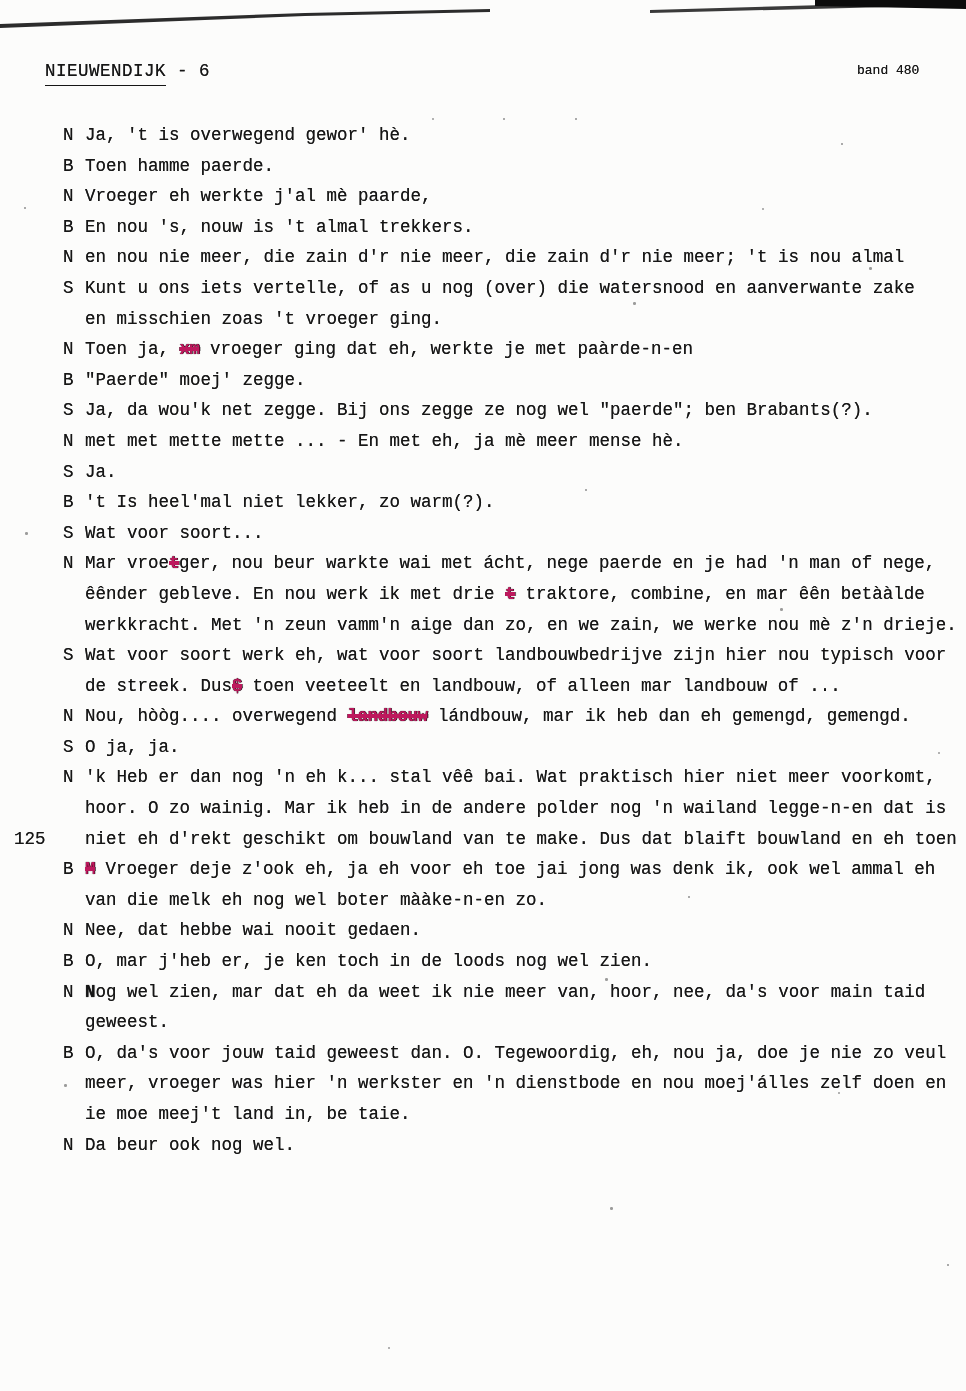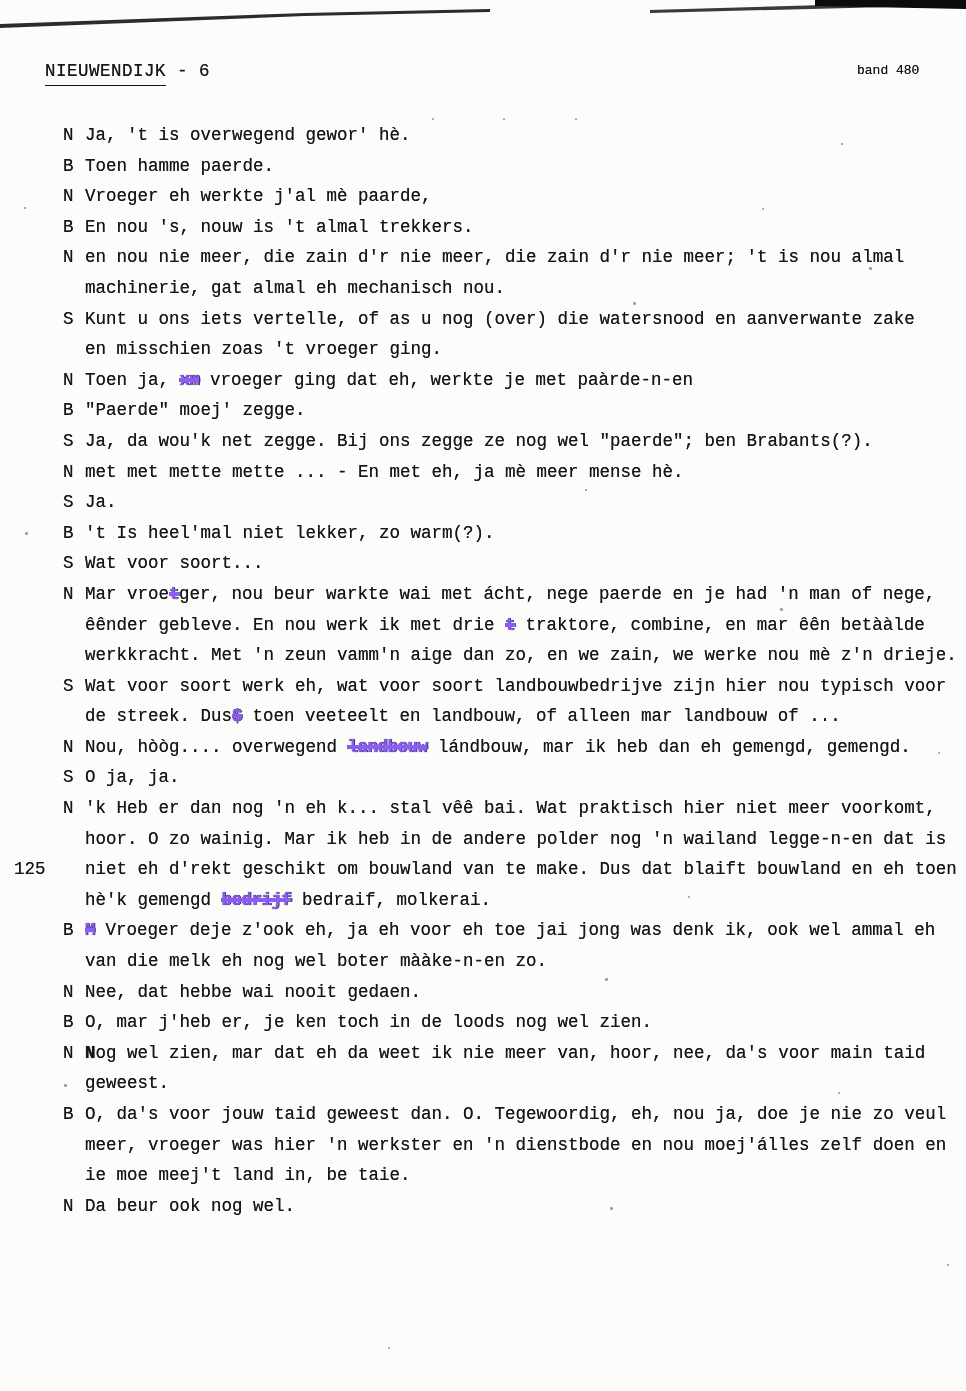--- a/index.html
+++ b/index.html
@@ -29,21 +29,21 @@
     position:absolute;left:63px;top:120px;width:903px;
     font-size:17.5px;
     text-shadow:0 0 .5px rgba(0,0,0,.72);
   }
   .line{position:relative;height:30.6px;line-height:30.6px;white-space:pre;}
   .speaker{display:inline-block;width:22px;}
   .margin-num{position:absolute;left:-49px;top:0;}
   .seg-n{}
   .seg-u{text-underline-offset:4px;text-decoration-thickness:1.5px;}
   .seg-x{
-    font-weight:bold;color:#8b5cf6;
+    font-weight:bold;color:#be185d;
     text-decoration:line-through;text-decoration-thickness:4px;
     text-shadow:0 0 1px #000, .5px 0 0 #000;
     letter-spacing:-.5px;
   }
   .seg-b{font-weight:bold;text-shadow:0 0 1px #000;}
   
   .speck{position:absolute;background:#4a4a4a;border-radius:50%;opacity:.55;}
 </style>
 </head>
 <body>
@@ -58,41 +58,39 @@
 
   <div class="header-left"><span class="u">NIEUWENDIJK</span><span> - 6</span></div>
   <div class="header-right">band 480</div>
 
   <div id="lines">
       <div class="line"><span class="speaker">N</span><span class="seg-n">Ja, 't is overwegend gewor' hè.</span></div>
       <div class="line"><span class="speaker">B</span><span class="seg-n">Toen hamme paerde.</span></div>
       <div class="line"><span class="speaker">N</span><span class="seg-n">Vroeger eh werkte j'al mè paarde,</span></div>
       <div class="line"><span class="speaker">B</span><span class="seg-n">En nou 's, nouw is 't almal trekkers.</span></div>
       <div class="line"><span class="speaker">N</span><span class="seg-n">en nou nie meer, die zain d'r nie meer, die zain d'r nie meer; 't is nou almal</span></div>
-      <div class="line"><span class="speaker"></span><span class="seg-n">machinerie, gat almal eh mechanisch nou.</span></div>
       <div class="line"><span class="speaker">S</span><span class="seg-n">Kunt u ons iets vertelle, of as u nog (over) die watersnood en aanverwante zake</span></div>
       <div class="line"><span class="speaker"></span><span class="seg-n">en misschien zoas 't vroeger ging.</span></div>
       <div class="line"><span class="speaker">N</span><span class="seg-n">Toen ja, </span><span class="seg-x">xm</span><span class="seg-n"> vroeger ging dat eh, werkte je met paàrde-n-en</span></div>
       <div class="line"><span class="speaker">B</span><span class="seg-n">"Paerde" moej' zegge.</span></div>
       <div class="line"><span class="speaker">S</span><span class="seg-n">Ja, da wou'k net zegge. Bij ons zegge ze nog wel "paerde"; </span><span class="seg-u">ben Brabants</span><span class="seg-n">(?).</span></div>
       <div class="line"><span class="speaker">N</span><span class="seg-n">met met mette mette ... - En met eh, ja mè meer mense hè.</span></div>
       <div class="line"><span class="speaker">S</span><span class="seg-n">Ja.</span></div>
       <div class="line"><span class="speaker">B</span><span class="seg-n">'t Is heel'mal niet </span><span class="seg-u">lekker, zo warm</span><span class="seg-n">(?).</span></div>
       <div class="line"><span class="speaker">S</span><span class="seg-n">Wat voor soort...</span></div>
       <div class="line"><span class="speaker">N</span><span class="seg-n">Mar vroe</span><span class="seg-x">t</span><span class="seg-n">ger, nou beur warkte wai met ácht, nege paerde en je had 'n man of nege,</span></div>
       <div class="line"><span class="speaker"></span><span class="seg-n">êênder gebleve. En nou werk ik met drie </span><span class="seg-x">t</span><span class="seg-n"> traktore, combine, en mar êên betààlde</span></div>
       <div class="line"><span class="speaker"></span><span class="seg-n">werkkracht. Met 'n zeun vamm'n aige dan zo, en we zain, we werke nou mè z'n drieje.</span></div>
       <div class="line"><span class="speaker">S</span><span class="seg-n">Wat voor soort werk eh, wat voor soort landbouwbedrijve zijn hier nou typisch voor</span></div>
       <div class="line"><span class="speaker"></span><span class="seg-n">de streek. Dus</span><span class="seg-x">$</span><span class="seg-n"> toen veeteelt en landbouw, of alleen mar landbouw of ...</span></div>
       <div class="line"><span class="speaker">N</span><span class="seg-n">Nou, hòòg.... overwegend </span><span class="seg-x">landbouw</span><span class="seg-n"> lándbouw, mar ik heb dan eh gemengd, gemengd.</span></div>
       <div class="line"><span class="speaker">S</span><span class="seg-n">O ja, ja.</span></div>
       <div class="line"><span class="speaker">N</span><span class="seg-n">'k Heb er dan nog 'n eh k... stal vêê bai. Wat praktisch hier niet meer voorkomt,</span></div>
       <div class="line"><span class="speaker"></span><span class="seg-n">hoor. O zo wainig. Mar ik heb in de andere polder nog 'n wailand legge-n-en dat is</span></div>
       <div class="line"><span class="margin-num">125</span><span class="speaker"></span><span class="seg-n">niet eh d'rekt geschikt om bouwland van te make. Dus dat blaift bouwland en eh toen</span></div>
-      <div class="line"><span class="speaker"></span><span class="seg-n">hè'k gemengd </span><span class="seg-x">bedrijf</span><span class="seg-n"> bedraif, molkerai.</span></div>
       <div class="line"><span class="speaker">B</span><span class="seg-x">M</span><span class="seg-n"> Vroeger deje z'ook eh, ja eh voor eh toe jai jong was denk ik, ook wel ammal eh</span></div>
       <div class="line"><span class="speaker"></span><span class="seg-n">van die melk eh nog wel boter mààke-n-en zo.</span></div>
       <div class="line"><span class="speaker">N</span><span class="seg-n">Nee, dat hebbe wai nooit gedaen.</span></div>
       <div class="line"><span class="speaker">B</span><span class="seg-n">O, mar j'heb er, je ken toch in de loods nog wel zien.</span></div>
       <div class="line"><span class="speaker">N</span><span class="seg-b">N</span><span class="seg-n">og wel zien, mar dat eh da weet ik nie meer van, hoor, nee, da's voor main taid</span></div>
       <div class="line"><span class="speaker"></span><span class="seg-n">geweest.</span></div>
       <div class="line"><span class="speaker">B</span><span class="seg-n">O, da's voor jouw taid geweest dan. O. Tegewoordig, eh, nou ja, doe je nie zo veul</span></div>
       <div class="line"><span class="speaker"></span><span class="seg-n">meer, vroeger was hier 'n werkster en 'n dienstbode en nou moej'álles zelf doen en</span></div>
       <div class="line"><span class="speaker"></span><span class="seg-n">ie moe meej't land in, be taie.</span></div>
       <div class="line"><span class="speaker">N</span><span class="seg-n">Da beur ook nog wel.</span></div>

